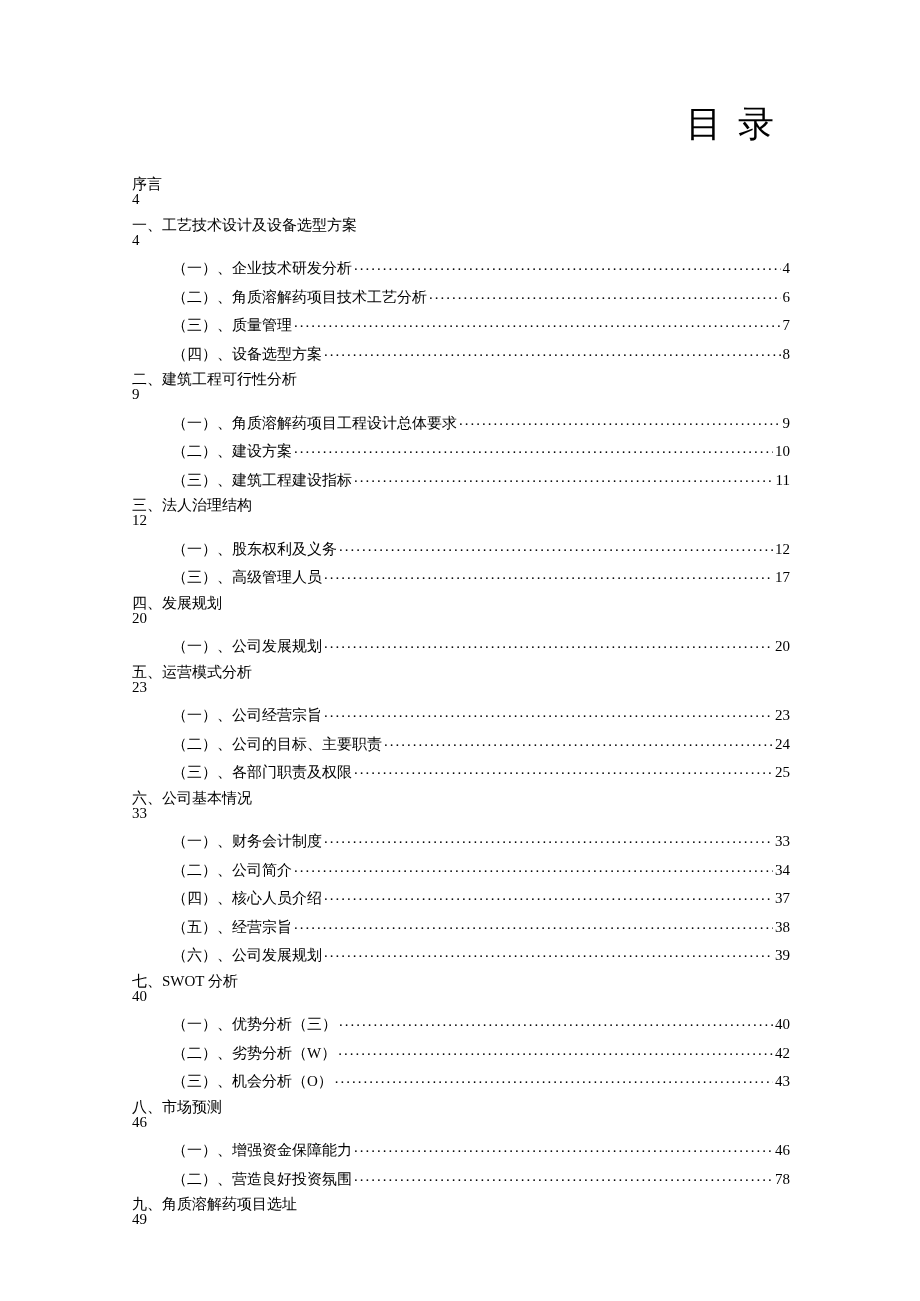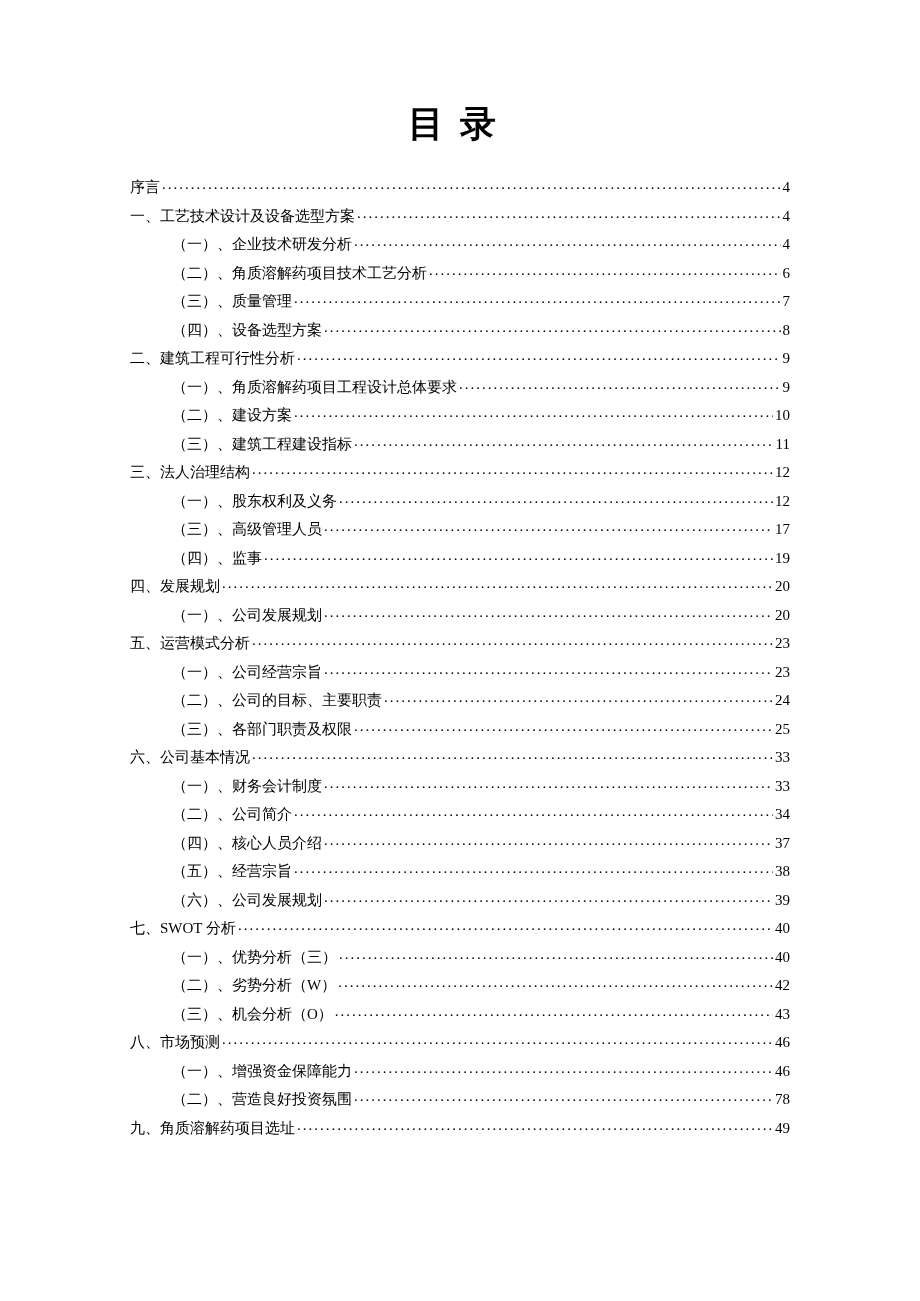--- a/index.html
+++ b/index.html
@@ -9,39 +9,40 @@
     }
     body {
       background: #ffffff;
       font-family: "SimSun", "宋体", serif;
       width: 920px;
       height: 1301px;
       padding: 100px 130px 60px 130px;
       color: #000;
     }
     .title {
-      text-align: center;
+      text-align: right;
       font-size: 36px;
       letter-spacing: 16px;
-      font-weight: bold;
+      font-weight: normal;
       margin-bottom: 28px;
       font-family: "SimSun", "宋体", serif;
     }
     .toc {
       font-size: 15px;
       line-height: 1.0;
     }
     .toc-entry {
       display: flex;
       align-items: baseline;
       margin-bottom: 10.5px;
       white-space: nowrap;
     }
     .toc-entry.level-0 {
       padding-left: 0;
+      flex-direction: column;
     }
     .toc-entry.level-1 {
       padding-left: 42px;
     }
     .toc-label {
       flex-shrink: 0;
     }
     .toc-dots {
       flex: 1;
       overflow: hidden;
@@ -125,25 +126,20 @@
     <div class="toc-entry level-1">
       <span class="toc-label">（一）、股东权利及义务</span>
       <span class="toc-dots"></span>
       <span class="toc-page">12</span>
     </div>
     <div class="toc-entry level-1">
       <span class="toc-label">（三）、高级管理人员</span>
       <span class="toc-dots"></span>
       <span class="toc-page">17</span>
     </div>
-    <div class="toc-entry level-1">
-      <span class="toc-label">（四）、监事</span>
-      <span class="toc-dots"></span>
-      <span class="toc-page">19</span>
-    </div>
     <div class="toc-entry level-0">
       <span class="toc-label">四、发展规划</span>
       <span class="toc-dots"></span>
       <span class="toc-page">20</span>
     </div>
     <div class="toc-entry level-1">
       <span class="toc-label">（一）、公司发展规划</span>
       <span class="toc-dots"></span>
       <span class="toc-page">20</span>
     </div>

